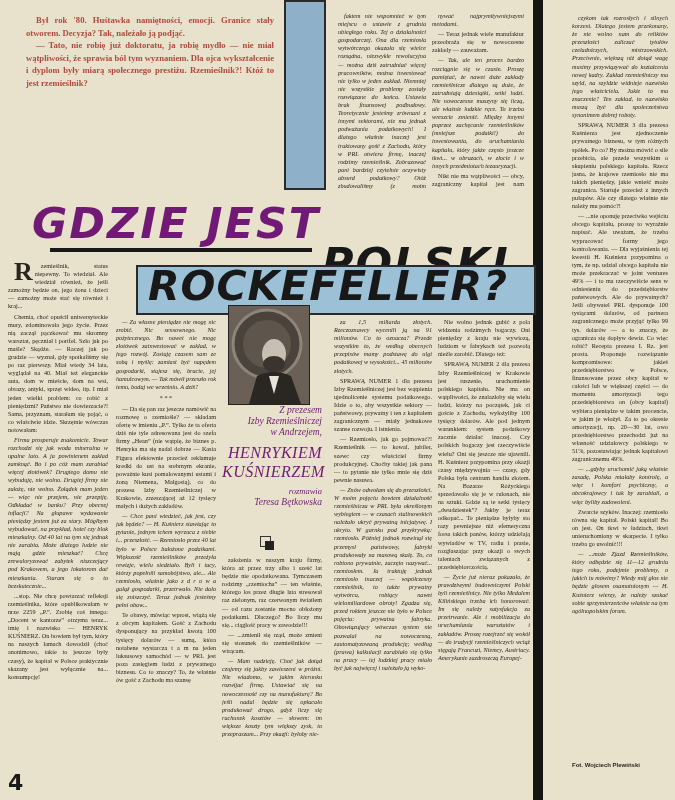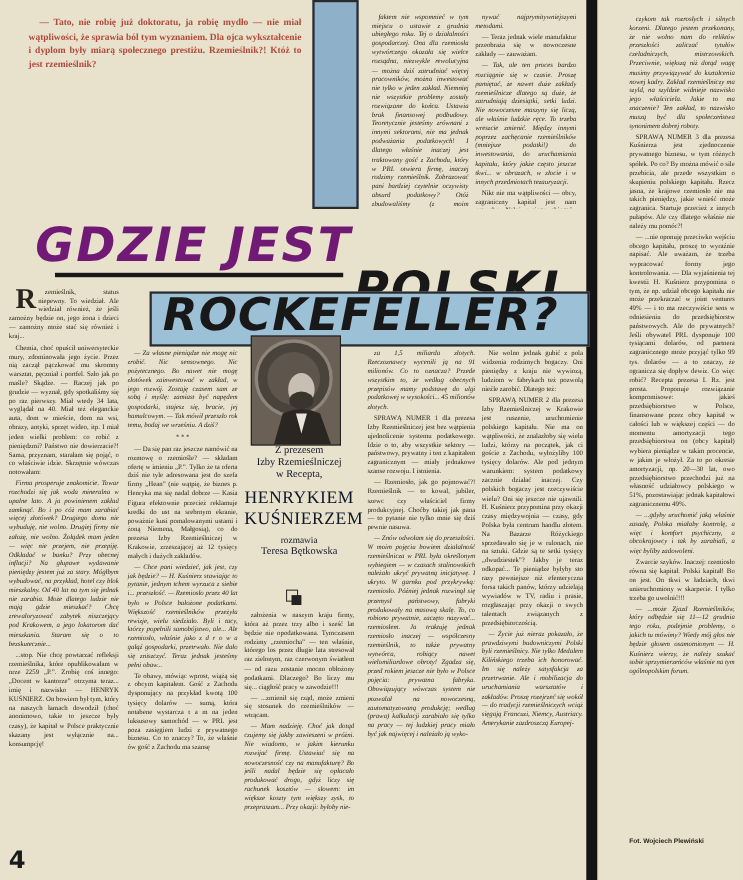--- a/index.html
+++ b/index.html
@@ -43,37 +43,38 @@
   .title3 {
     left: 148px; top: 262px; width: 390px;
     font-family: "DejaVu Sans", sans-serif; font-weight: bold; font-style: italic;
     font-size: 41px; letter-spacing: 1px; color: #181818; white-space: nowrap;
   }
   .photo {
     left: 228px; top: 305px; width: 80px; height: 98px;
     background: #5b5349; border: 1px solid #222; overflow: hidden;
   }
   .intro {
-    left: 222px; top: 405px; width: 100px; text-align: center; color: #0f172a;
-    font-family: "Liberation Serif", serif; 
+    left: 222px; top: 405px; width: 100px; text-align: right; color: #701a75;
+    font-family: "Liberation Serif", serif; font-style: italic;
   }
   .intro .small { font-size: 9.5px; line-height: 11px; }
   .intro .big { font-size: 16px; line-height: 19px; letter-spacing: 0.5px; margin-top: 5px; }
   .intro .by { font-size: 8.5px; line-height: 11px; margin-top: 5px; }
   .page-num { left: 8px; top: 770px; font-family: "DejaVu Sans", sans-serif; font-weight: bold; font-size: 22px; color: #1a1a1a; }
   .dropcap { float: left; font-size: 26px; line-height: 20px; margin-right: 2px; font-weight: bold; }
   .stars { text-align: center; margin: 3px 0; }
   .sq-icon { left: 260px; top: 536px; width: 14px; height: 14px; }
 </style>
 </head>
 <body>
 
 <div class="page">
 
   <div class="abs lead">
+    <p>Był rok '80. Huśtawka namiętności, emocji. Granice stały otworem. Decyzja? Tak, należało ją podjąć.</p>
     <p>— Tato, nie robię już doktoratu, ja robię mydło — nie miał wątpliwości, że sprawia ból tym wyznaniem. Dla ojca wykształcenie i dyplom były miarą społecznego prestiżu. Rzemieślnik?! Któż to jest rzemieślnik?</p>
   </div>
 
   <div class="abs blue-bar"></div>
 
   <div class="abs col" style="left:338px; top:12px; width:88px; height:178px; overflow:hidden;">
     <p class="i">faktem nie wspomnieć w tym miejscu o ustawie z grudnia ubiegłego roku. Tej o działalności gospodarczej. Ona dla rzemiosła wytwórczego okazała się wielce rozsądna, niezwykle rewolucyjna — można dziś zatrudniać więcej pracowników, można inwestować nie tylko w jeden zakład. Niemniej nie wszystkie problemy zostały rozwiązane do końca. Ustawia brak finansowej podbudowy. Teoretycznie jesteśmy zrównani z innymi sektorami, nie ma jednak podważania podatkowych! I dlatego właśnie inaczej jest traktowany gość z Zachodu, który w PRL otwiera firmę, inaczej rodzimy rzemieślnik. Zobrazować pani bardziej czytelnie oczywisty absurd podatkowy? Otóż zbudowaliśmy (z moim wspólnikiem) firmę</p>
   </div>
   <div class="abs col" style="left:432px; top:12px; width:92px; height:178px; overflow:hidden;">
     <p class="i">nywać najprymitywniejszymi metodami.</p>
@@ -108,21 +109,21 @@
       <ellipse cx="45" cy="48" rx="12" ry="15" fill="#c8bfb2"></ellipse>
       <ellipse cx="45" cy="58" rx="11" ry="8" fill="#3a342e"></ellipse>
       <path d="M20 98 L28 70 Q45 62 62 70 L72 98 Z" fill="#2a2622"></path>
       <path d="M40 70 L45 88 L50 70 Z" fill="#e9e4da"></path>
     </svg>
   </div>
 
   <div class="abs intro">
     <div class="small">Z prezesem</div>
     <div class="small">Izby Rzemieślniczej</div>
-    <div class="small">w Recepta,</div>
+    <div class="small">w Andrzejem,</div>
     <div class="big">HENRYKIEM</div>
     <div class="big" style="margin-top:0">KUŚNIERZEM</div>
     <div class="by">rozmawia</div>
     <div class="small">Teresa Bętkowska</div>
   </div>
   <div class="abs sq-icon">
     <div style="position:absolute; left:0; top:0; width:9px; height:9px; border:1px solid #333; background:#e8e1cb;"></div>
     <div style="position:absolute; left:5px; top:5px; width:9px; height:9px; background:#222;"></div>
   </div>
 

